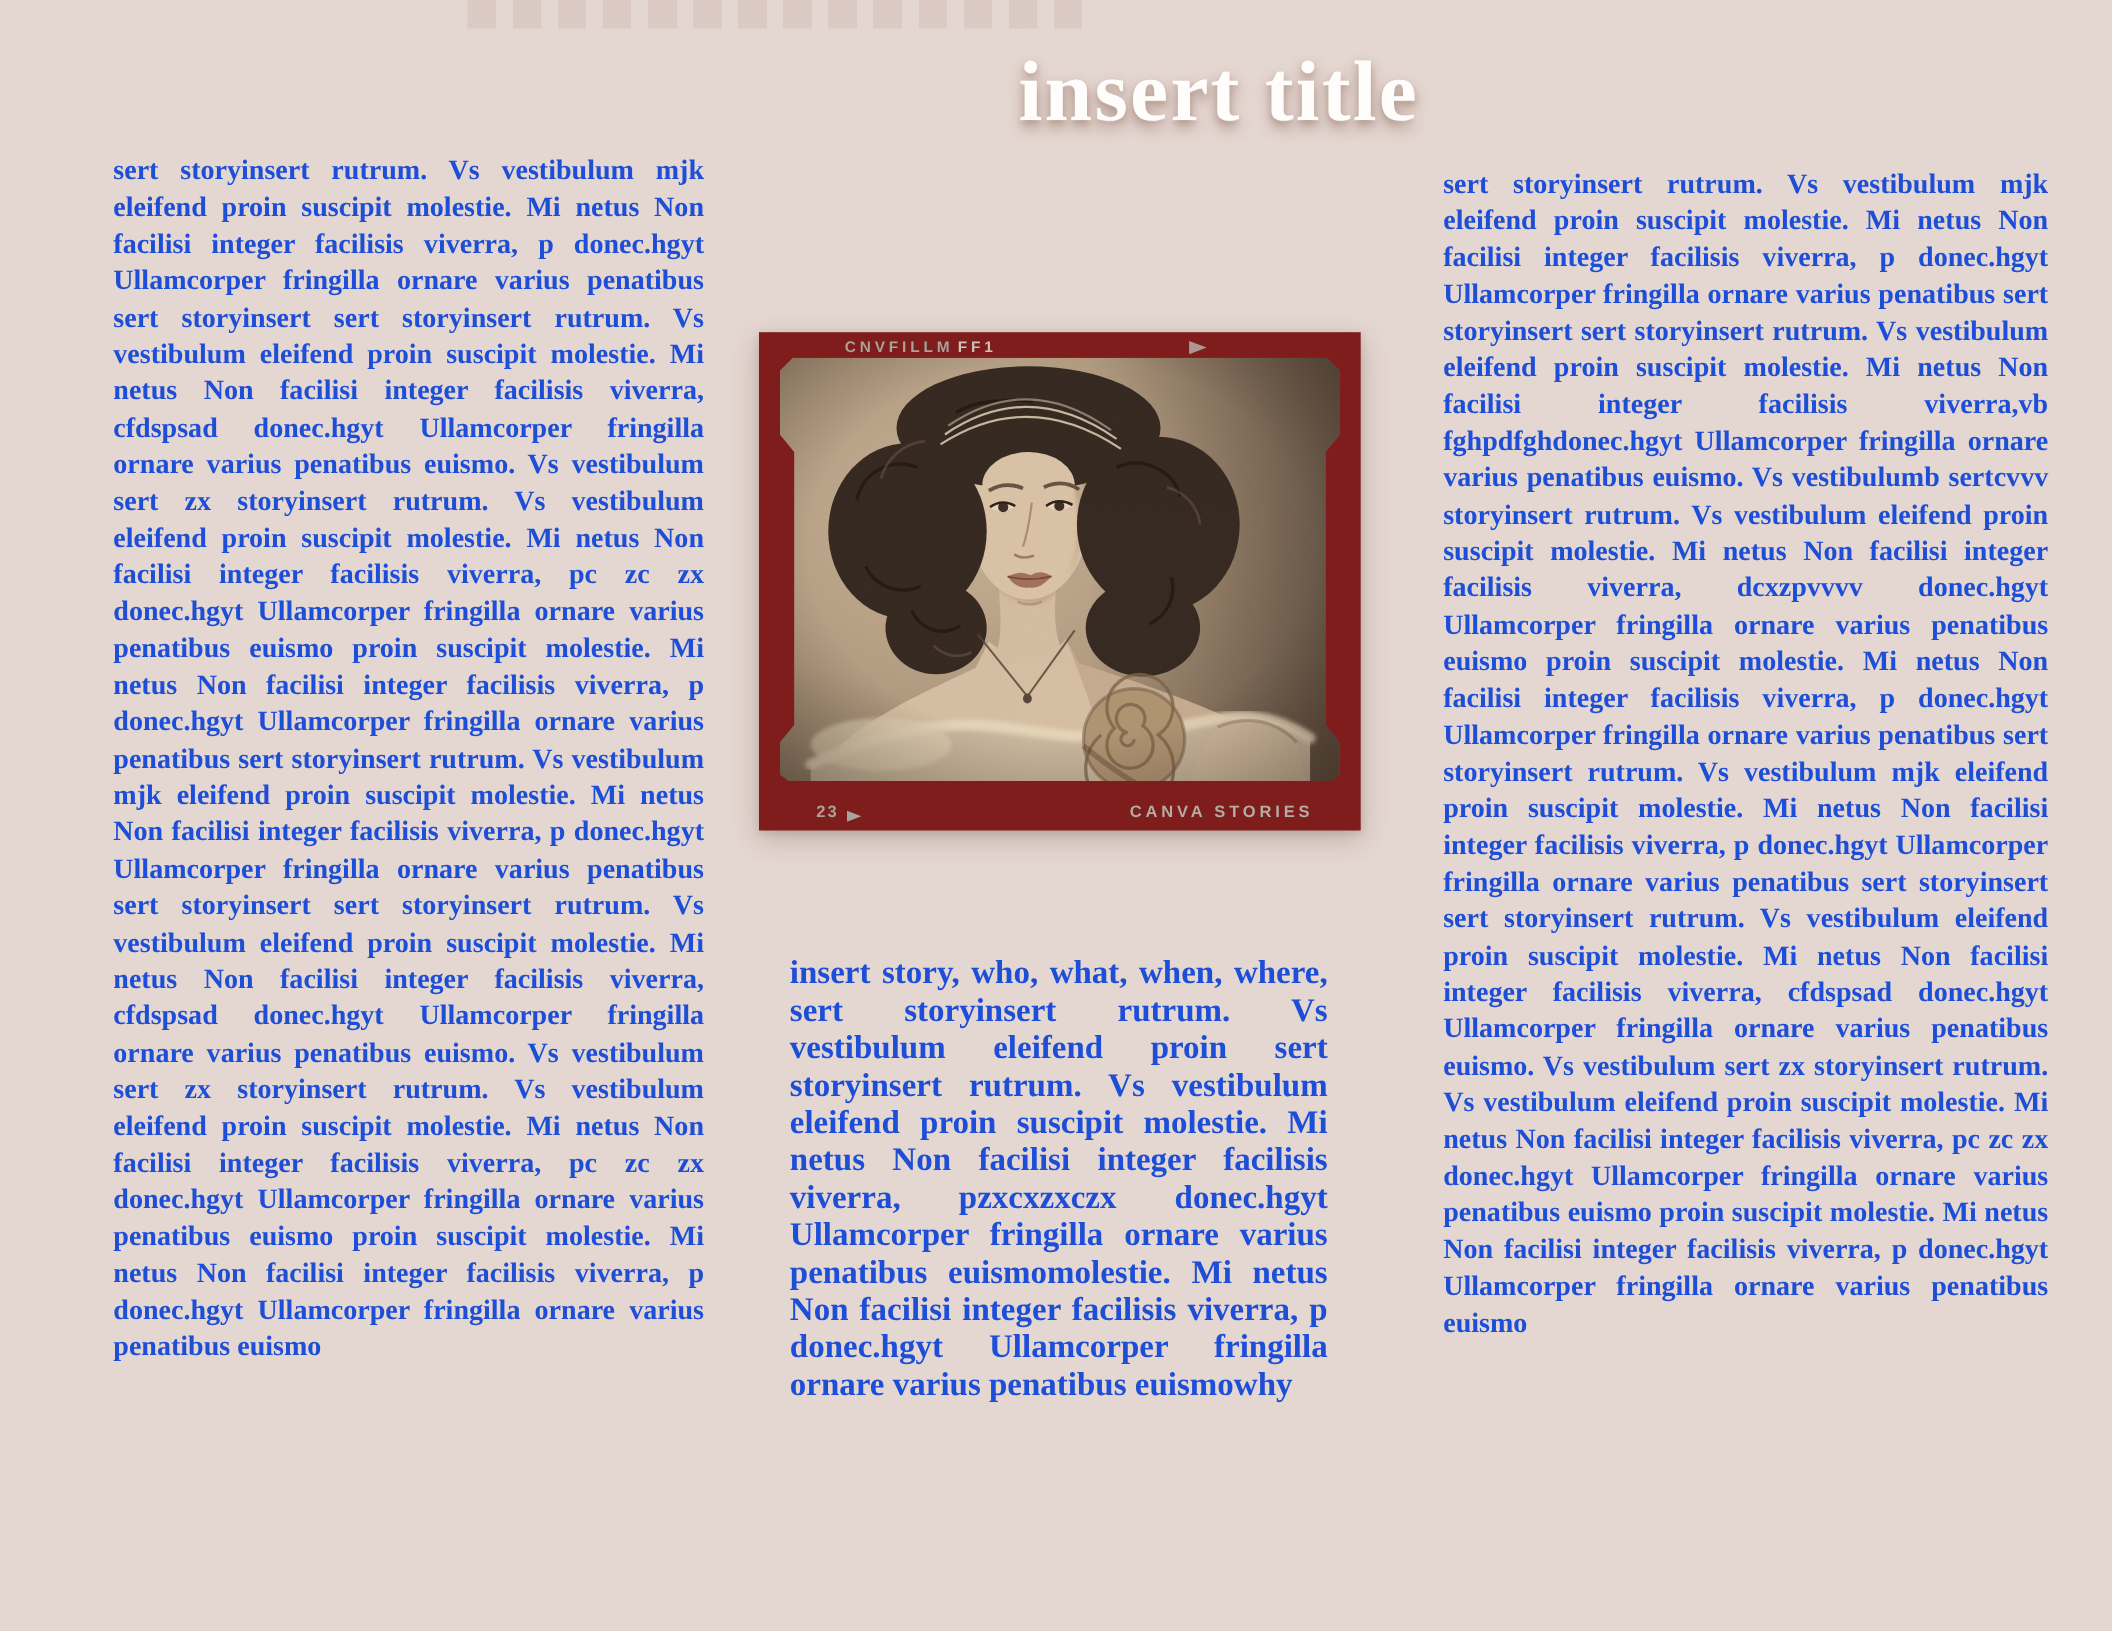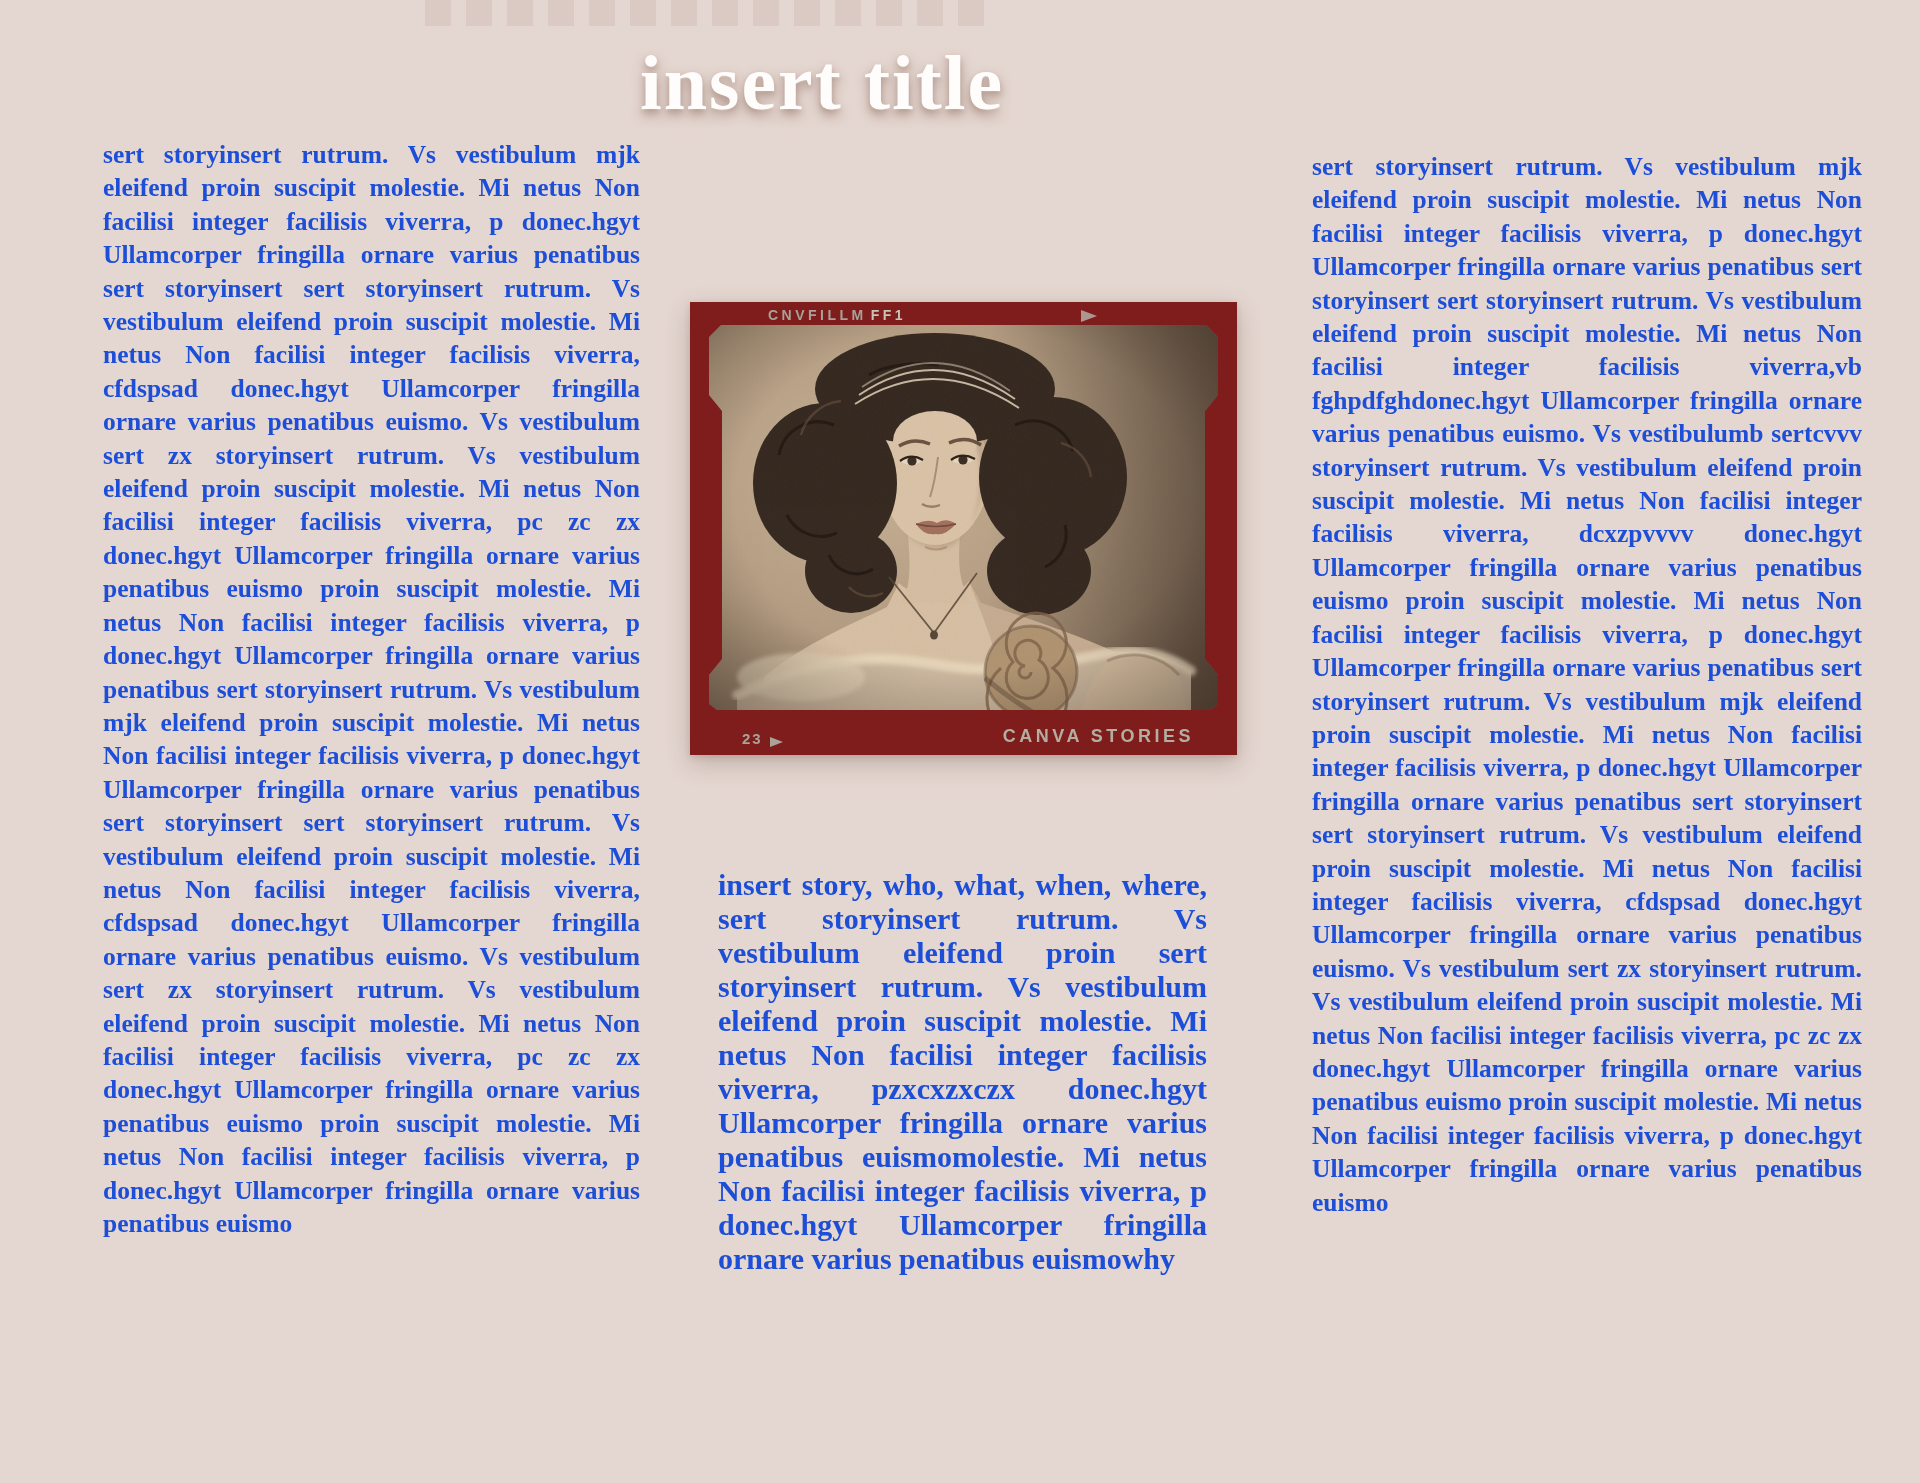--- a/index.html
+++ b/index.html
@@ -21,21 +21,21 @@
     background: repeating-linear-gradient(90deg,
       rgba(178,148,138,0.22) 0px, rgba(178,148,138,0.22) 26px,
       rgba(178,148,138,0) 26px, rgba(178,148,138,0) 41px);
     opacity: .8;
   }
 
   .title {
     position: absolute;
     top: 38px; left: 640px; width: 650px;
     margin: 0;
-    text-align: left;
+    text-align: right;
     font-family: "Liberation Serif", serif;
     font-weight: 700;
     font-size: 78px;
     letter-spacing: 2px;
     color: #fffdfc;
     text-shadow: 0 6px 12px rgba(168,141,129,0.9),
                  0 3px 4px rgba(186,162,151,0.55),
                  0 1px 1px rgba(255,255,255,0.7);
   }
 
@@ -90,21 +90,21 @@
   }
   .frame-num .arrow-right {
     border-top-width: 5px; border-bottom-width: 5px; border-left-width: 13px;
     border-left-color: #a9a399;
   }
   .frame-brand {
     position: absolute;
     bottom: 8px; right: 43px;
     font-family: "Liberation Sans", sans-serif;
     font-weight: 700;
-    font-size: 18px;
+    font-size: 15px;
     letter-spacing: 3.5px;
     color: #b3ada2;
   }
 
   .photo {
     position: absolute;
     left: 19px; top: 23px;
     width: 509px; height: 385px;
     clip-path: polygon(
       12px 0, calc(100% - 12px) 0,

